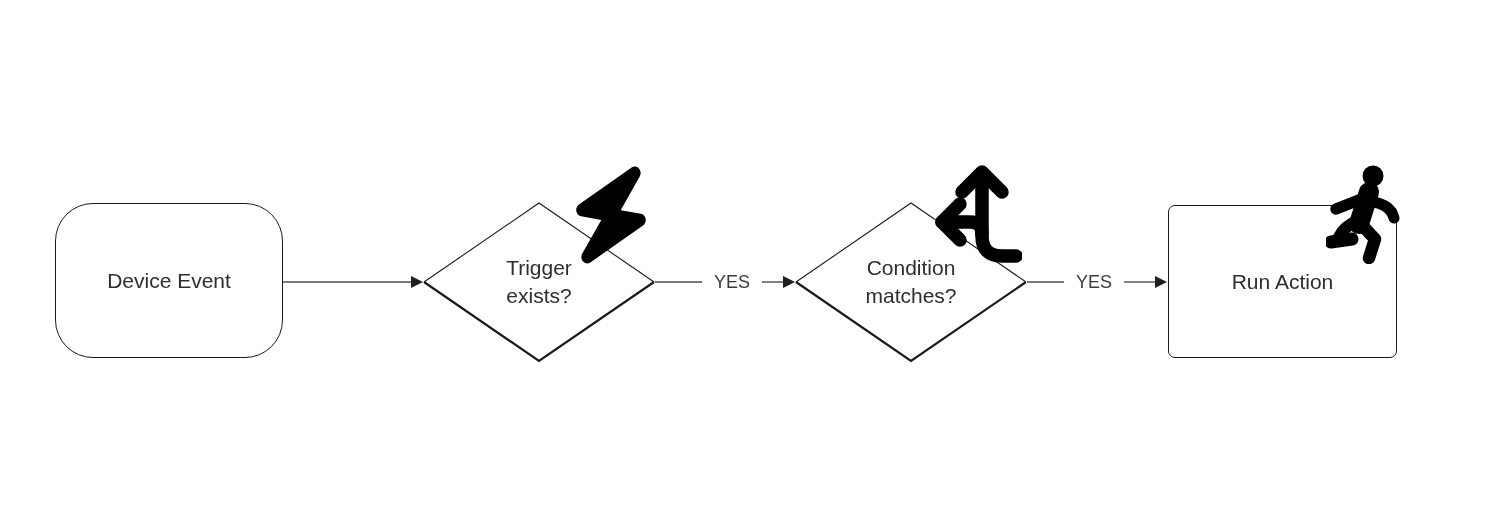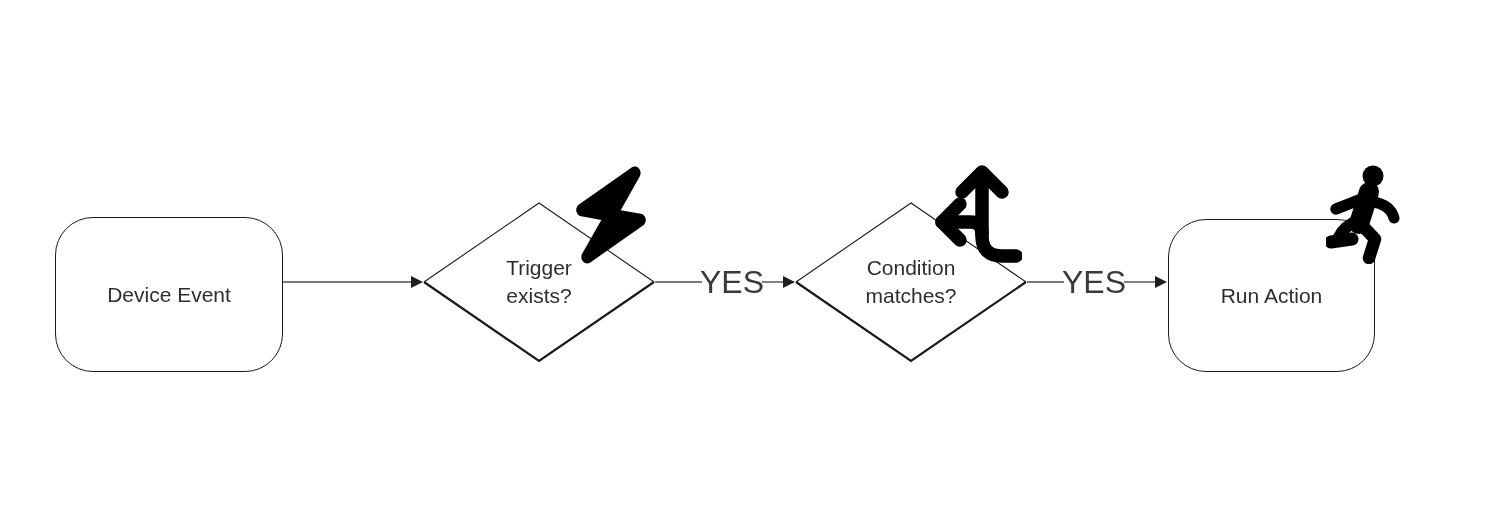--- a/index.html
+++ b/index.html
@@ -18,21 +18,20 @@
   }
   .node { position: absolute; }
   .node.rect {
     background: #ffffff;
     border: 1.3px solid #1a1a1a;
     border-radius: 38px;
     display: flex;
     align-items: center;
     justify-content: center;
     box-sizing: border-box;
-    margin-top: 14px;
   }
   .node.diamond { background: transparent; }
   .diamond-svg { position: absolute; left: 0; top: 0; width: 100%; height: 100%; }
   .node-label {
     color: #2e2e2e;
     font-size: 21px;
     line-height: 28px;
     text-align: center;
   }
   .diamond .node-label {
@@ -44,21 +43,21 @@
     padding: 0 52px;
   }
   .edge-label {
     position: absolute;
     width: 70px;
     height: 34px;
     display: flex;
     align-items: center;
     justify-content: center;
     color: #3a3a3a;
-    font-size: 32px;
+    font-size: 18px;
     line-height: 34px;
   }
   .icon { position: absolute; }
 </style>
 </head>
 <body>
 
 <div class="canvas">
 
   <svg class="connectors" viewBox="0 0 1485 523" aria-hidden="true">
@@ -96,21 +95,21 @@
 
   <div class="node diamond" style="left:794px; top:201px; width:234px; height:162px;text-decoration:underline;">
     <svg class="diamond-svg" viewBox="0 0 234 162" aria-hidden="true">
       <polygon points="117,2 232,81 117,160 2,81" fill="#ffffff" stroke="none"></polygon>
       <polyline points="2,81 117,2 232,81" fill="none" stroke="#1a1a1a" stroke-width="1.1"></polyline>
       <polyline points="232,81 117,160 2,81" fill="none" stroke="#1a1a1a" stroke-width="2.2"></polyline>
     </svg>
     <div class="node-label">Condition matches?</div>
   </div>
 
-  <div class="node rect" style="left:1168px; top:205px; width:207px; height:153px;">
+  <div class="node rect" style="left:1168px; top:205px; width:229px; height:153px;border-radius:7px;">
     <div class="node-label">Run Action</div>
   </div>
 
   <div class="edge-label" style="left:697px; top:265px;">YES</div>
   <div class="edge-label" style="left:1059px; top:265px;">YES</div>
 
   <svg class="icon" style="left:570px; top:163px;" width="82" height="104" viewBox="0 0 448 512" preserveAspectRatio="none" aria-hidden="true">
     <g transform="rotate(9 224 256)">
       <path fill="#000000" d="M349.4 44.6c5.9-13.7 1.5-29.7-10.6-38.5s-28.6-8-39.9 1.8l-256 224c-10 8.8-13.6 22.9-8.9 35.3S50.7 288 64 288l111.5 0L98.6 467.4c-5.9 13.7-1.5 29.7 10.6 38.5s28.6 8 39.9-1.8l256-224c10-8.8 13.6-22.9 8.9-35.3s-16.6-20.7-29.9-20.7l-111.5 0L349.4 44.6z"></path>
     </g>

